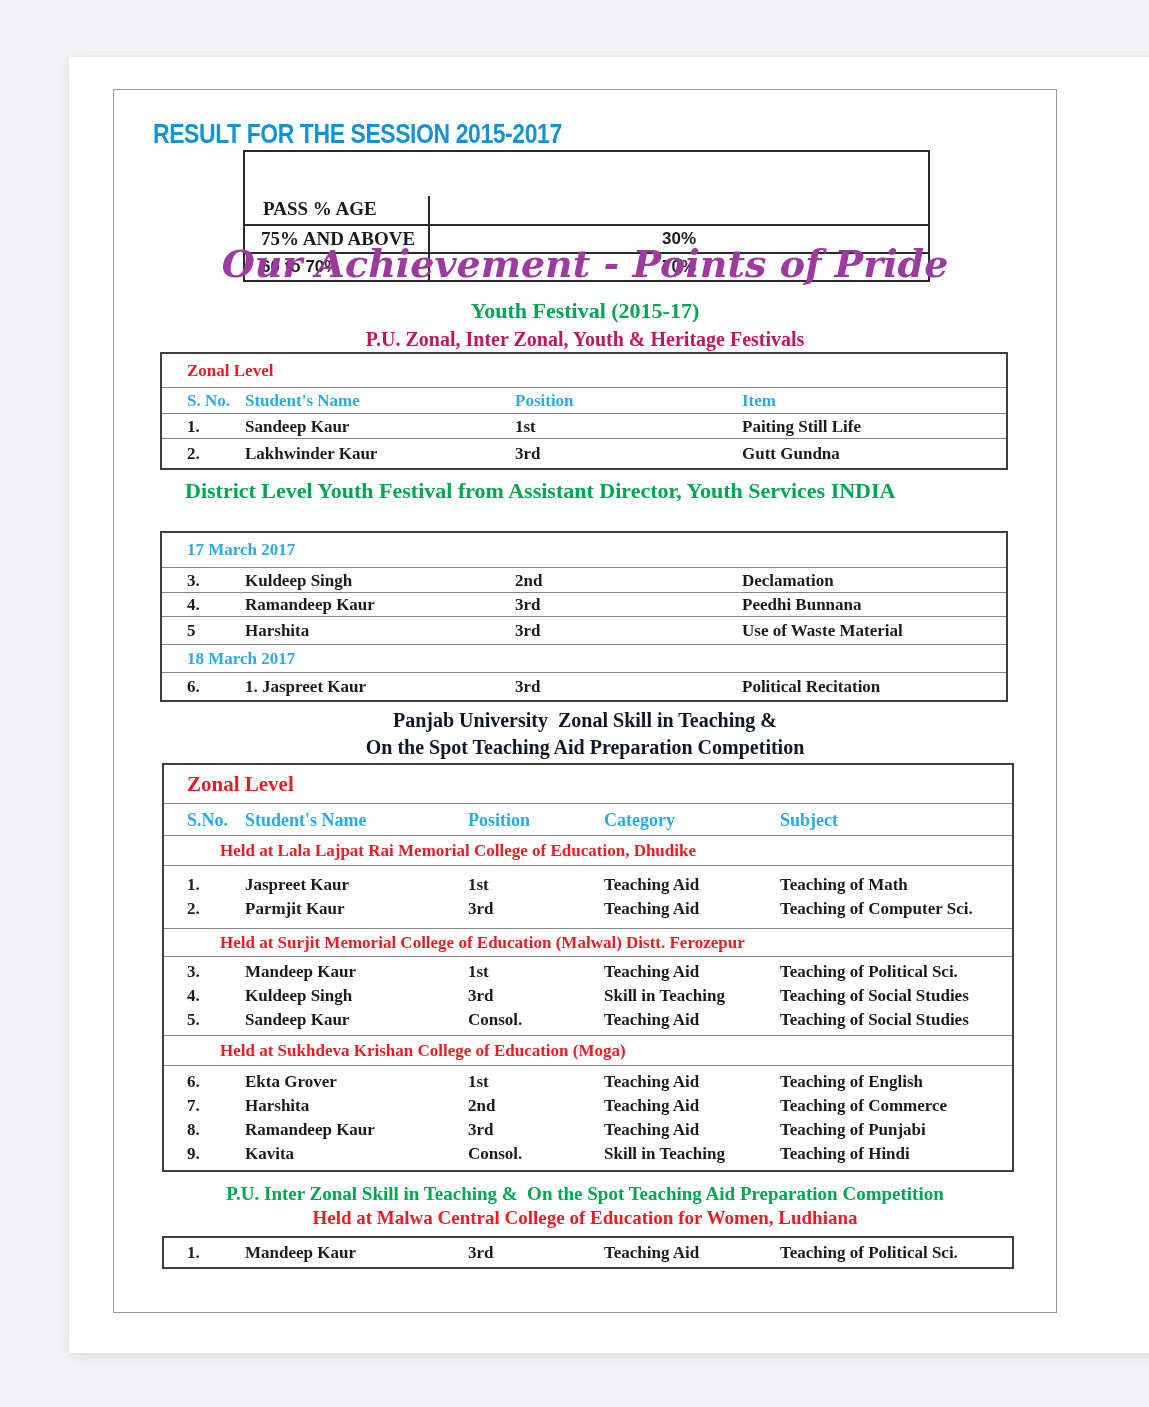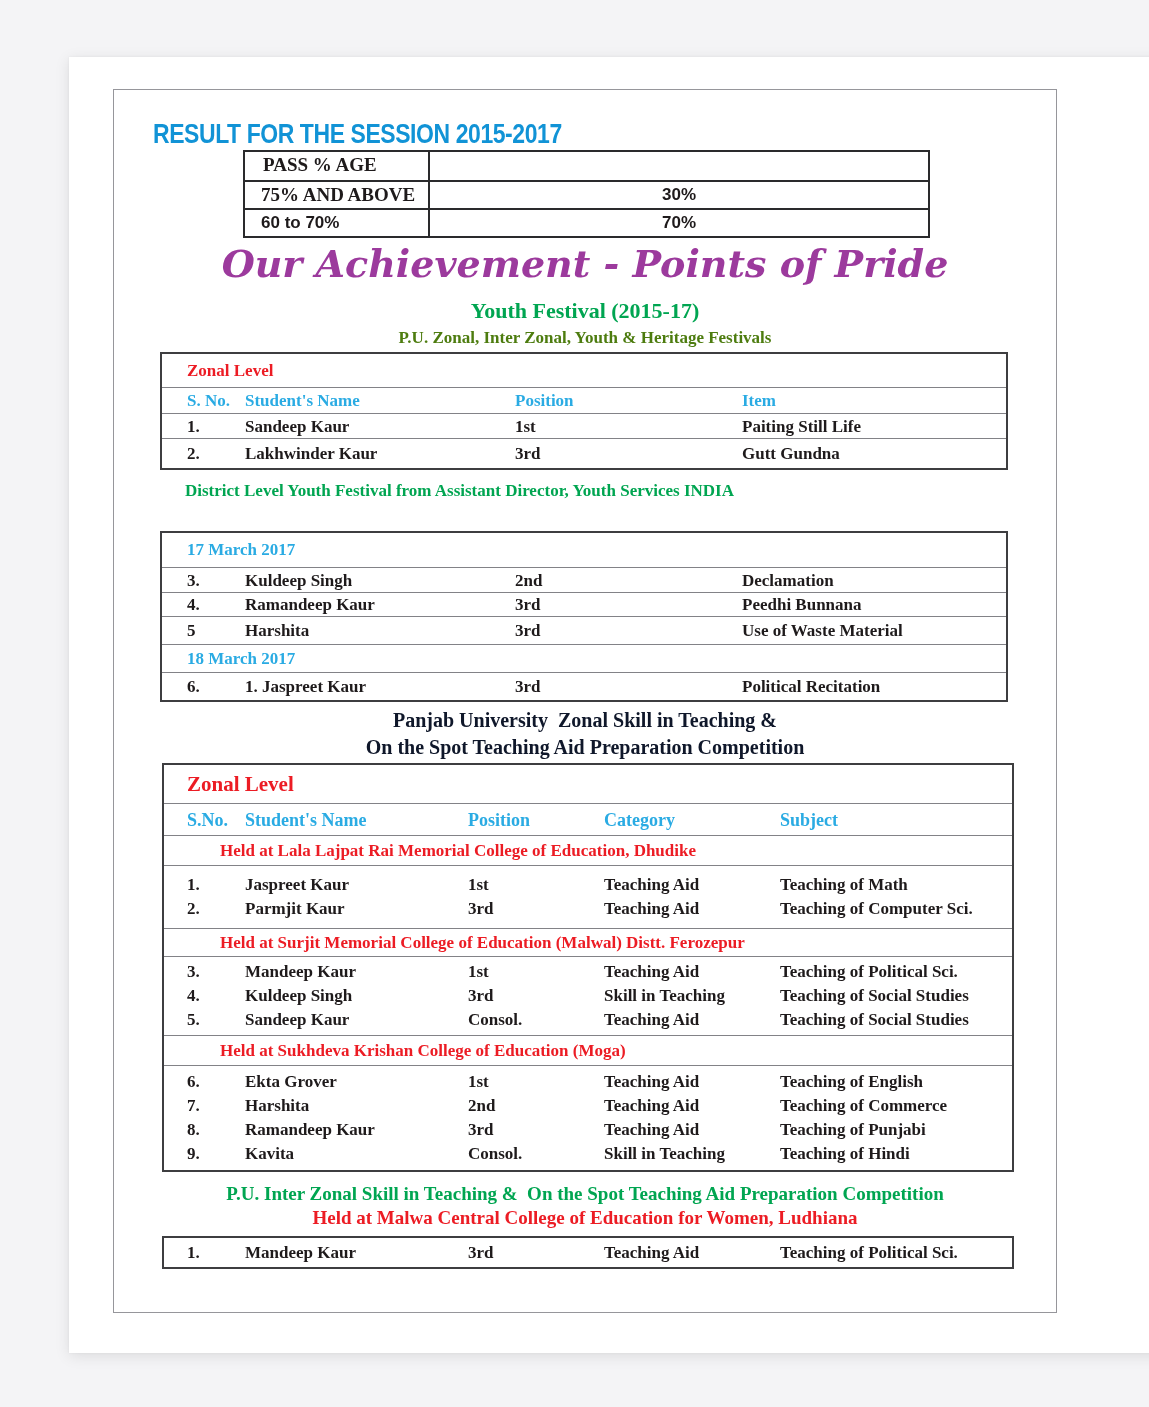--- a/index.html
+++ b/index.html
@@ -18,31 +18,31 @@
 
   .doc-title {
     left:84px; top:61px; font-family:"Liberation Sans", sans-serif; font-weight:bold;
     font-size:28px; color:#1193d6; transform:scaleX(0.82); transform-origin:left center;
     letter-spacing:-0.5px; white-space:nowrap;
   }
 
   
   .t1 { left:174px; top:93px; width:687px; border:2px solid #2a2a2c; }
   .t1-row { display:flex; height:28px; border-top:2px solid #2a2a2c; }
-  .t1-row:first-child { border-top:none; }
+  .t1-row:first-child { border-top:none;margin-top:44px; }
   .t1-label { width:185px; border-right:2px solid #2a2a2c; line-height:26px;
               font-weight:bold; font-size:19px; color:#1e1a1b; padding-left:16px; }
   .t1-label.sans { font-family:"Liberation Sans", sans-serif; font-size:17px; }
   .t1-value { flex:1; text-align:center; line-height:26px; font-weight:bold; font-size:17px;
               color:#1e1a1b; font-family:"Liberation Sans", sans-serif; }
 
   .script-title { top:184px; font-family:"DejaVu Serif", serif; font-style:italic; font-weight:bold;
                   font-size:38px; color:#9c3a9d; }
   .h-green-lg { top:241px; font-size:22px; font-weight:bold; color:#00a551; }
-  .h-green-sm { top:271px; font-size:17px; font-weight:bold; color:#4d7c0f; }
+  .h-green-sm { top:271px; font-size:20px; font-weight:bold; color:#be185d; }
 
   
   .tbl { border:2px solid #3e3e40; background:#fff; }
   .tr  { position:relative; border-top:1px solid #828287; }
   .tr.first { border-top:none; }
   .tr span, .grp .line span { position:absolute; white-space:nowrap; font-weight:bold;
        color:#1e1a1b; font-size:17px; top:0; }
   .grp { position:relative; border-top:1px solid #828287; }
   .grp .line { position:relative; height:24px; }
   .grp .line span { line-height:24px; }
@@ -60,21 +60,21 @@
   .t3 { left:91px; top:474px; width:848px; }
   .rh33 { height:33px; } .rh33 span { line-height:33px; }
   .rh34 { height:34px;padding-left:40px; } .rh34 span { line-height:34px; }
   .rh26 { height:26px; } .rh26 span { line-height:26px; }
   .rh25 { height:25px; } .rh25 span { line-height:25px; }
   .rh24 { height:24px; } .rh24 span { line-height:24px; }
   .rh28 { height:28px; } .rh28 span { line-height:28px; }
   .rh30 { height:30px; } .rh30 span { line-height:30px; }
   .rh29 { height:29px; } .rh29 span { line-height:29px; }
 
-  .district { left:116px; top:423px; font-size:17px; font-weight:bold; line-height:21px; }
+  .district { left:116px; top:423px; font-size:22px; font-weight:bold; line-height:21px; }
   .district .g { color:#00a551; } .district .r { color:#ec1c24; }
 
   .h2-green { top:650px; font-size:20px; font-weight:bold; color:#0f172a; line-height:27px; }
 
   
   .d-sno  { left:23px; }
   .d-name { left:81px; }
   .d-pos  { left:304px; }
   .d-cat  { left:440px; }
   .d-subj { left:616px; }

